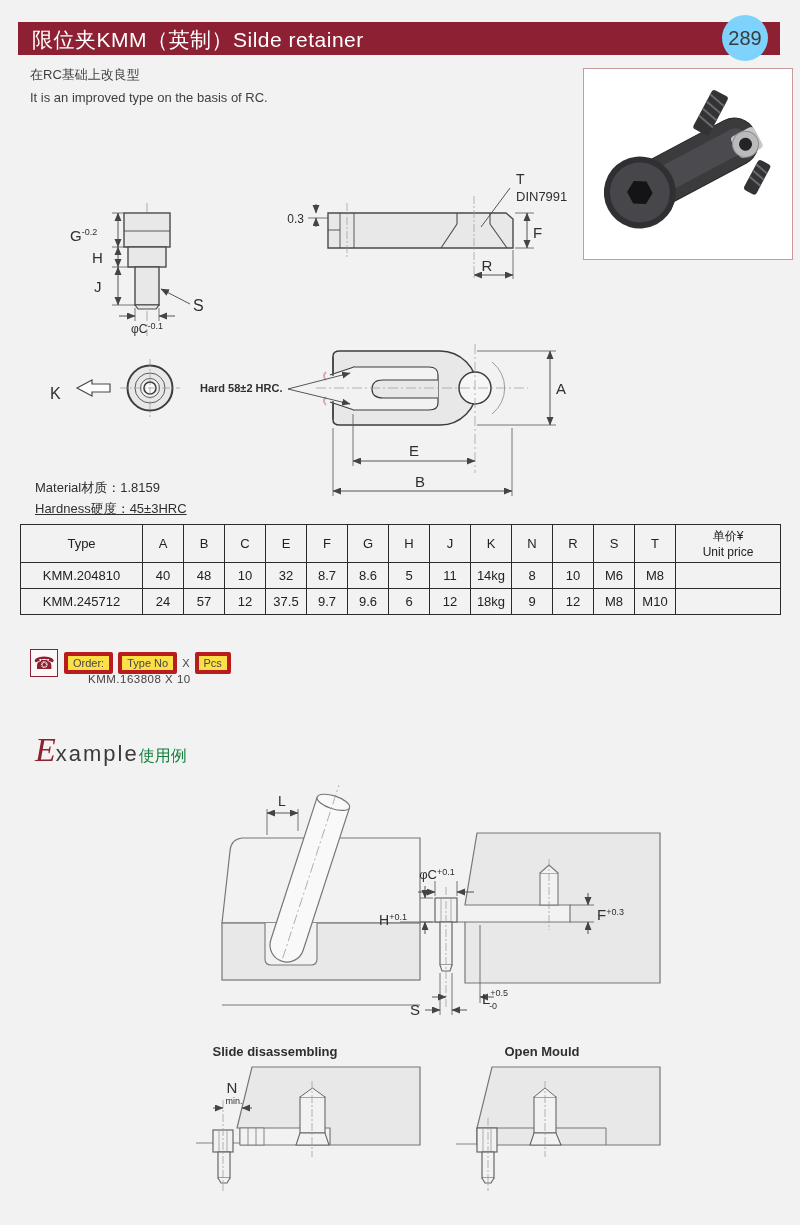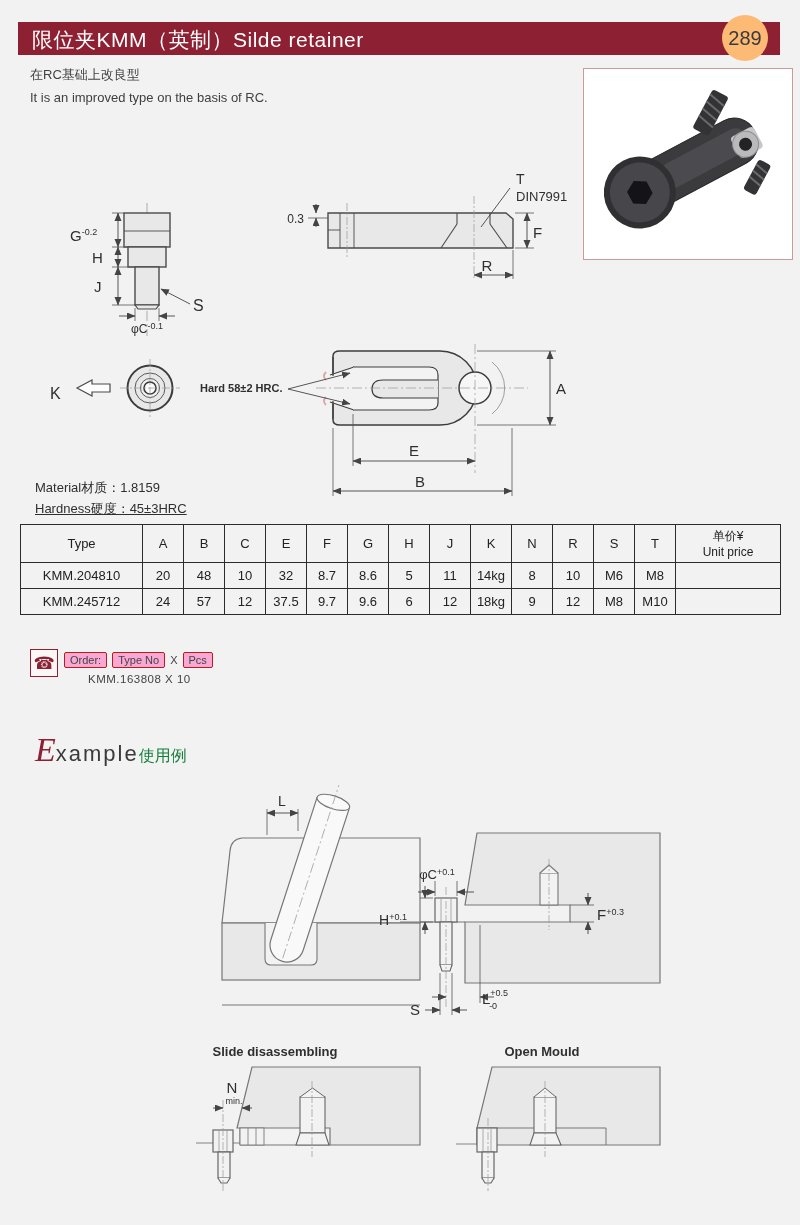--- a/index.html
+++ b/index.html
@@ -2,21 +2,21 @@
 <html><head>
 <meta charset="utf-8">
 <style>
   html,body{margin:0;padding:0;}
   body{font-family:"Liberation Sans","DejaVu Sans",sans-serif;background:#e8e6e6;}
   #page{position:relative;width:800px;height:1225px;background:#F3F2F2;overflow:hidden;margin:0 auto;}
   .abs{position:absolute;}
   
   #hdr-bar{left:18px;top:22px;width:762px;height:33px;background:#8D2133;}
   #hdr-title{left:32px;top:26px;color:#fff;font-size:21px;font-weight:normal;letter-spacing:.5px;}
-  #page-badge{left:722px;top:15px;width:46px;height:46px;background:#fdba74;border-radius:50%;
+  #page-badge{left:722px;top:15px;width:46px;height:46px;background:#7dd3fc;border-radius:50%;
     display:flex;align-items:center;justify-content:center;font-size:20px;color:#3a3a3a;text-align:right;}
   
   .intro{color:#3f3f3f;font-size:13px;}
   #intro-zh{left:30px;top:66px;}
   #intro-en{left:30px;top:90px;}
   
   #photo-box{left:583px;top:68px;width:208px;height:190px;background:#ffffff;border:1px solid #C9999B;}
   
   .spec{color:#2f2f2f;font-size:13px;}
   #spec-material{left:35px;top:479px;}
@@ -25,21 +25,21 @@
   #dim-table{left:20px;top:524px;width:760px;border-collapse:collapse;table-layout:fixed;
     font-size:13px;color:#222;}
   #dim-table th,#dim-table td{border:1px solid #2b2b2b;text-align:center;padding:0;}
   #dim-table th{font-weight:normal;height:37px;}
   #dim-table td{height:25px;}
   #dim-table .price-hd div{line-height:16px;font-size:12px;}
   
   #phone-box{left:30px;top:649px;width:26px;height:26px;border:1.5px solid #8D2133;background:#fbf7f7;
     display:flex;align-items:center;justify-content:center;color:#8D2133;font-size:17px;}
   #order-line{left:64px;top:652px;display:flex;align-items:center;gap:5px;font-size:11px;color:#444;}
-  .obox{border:1px solid #b91c1c;background:#f9a8d4;padding:1px 5px;border-radius:2px;}
+  .obox{border:4px solid #b91c1c;background:#fde047;padding:1px 5px;border-radius:2px;}
   #order-sample{left:88px;top:673px;font-size:11.5px;color:#444;letter-spacing:.5px;}
   
   #ex-heading{left:35px;top:731px;}
   #ex-e{font-family:"Liberation Serif","DejaVu Serif",serif;font-style:italic;font-size:34px;color:#8D2133;}
   #ex-rest{font-size:22px;color:#3a3a3a;letter-spacing:2px;}
   #ex-zh{font-size:16px;color:#15803d;margin-left:0;}
   svg text{fill:#2f2f2f;}
 </style>
 </head>
 <body>
@@ -226,21 +226,21 @@
       <th>R</th>
       <th>S</th>
       <th>T</th>
       <th class="price-hd">
         <div>单价¥</div>
         <div>Unit price</div>
       </th>
     </tr>
     <tr>
       <td>KMM.204810</td>
-      <td>20</td>
+      <td>40</td>
       <td>48</td>
       <td>10</td>
       <td>32</td>
       <td>8.7</td>
       <td>8.6</td>
       <td>5</td>
       <td>11</td>
       <td>14kg</td>
       <td>8</td>
       <td>10</td>

